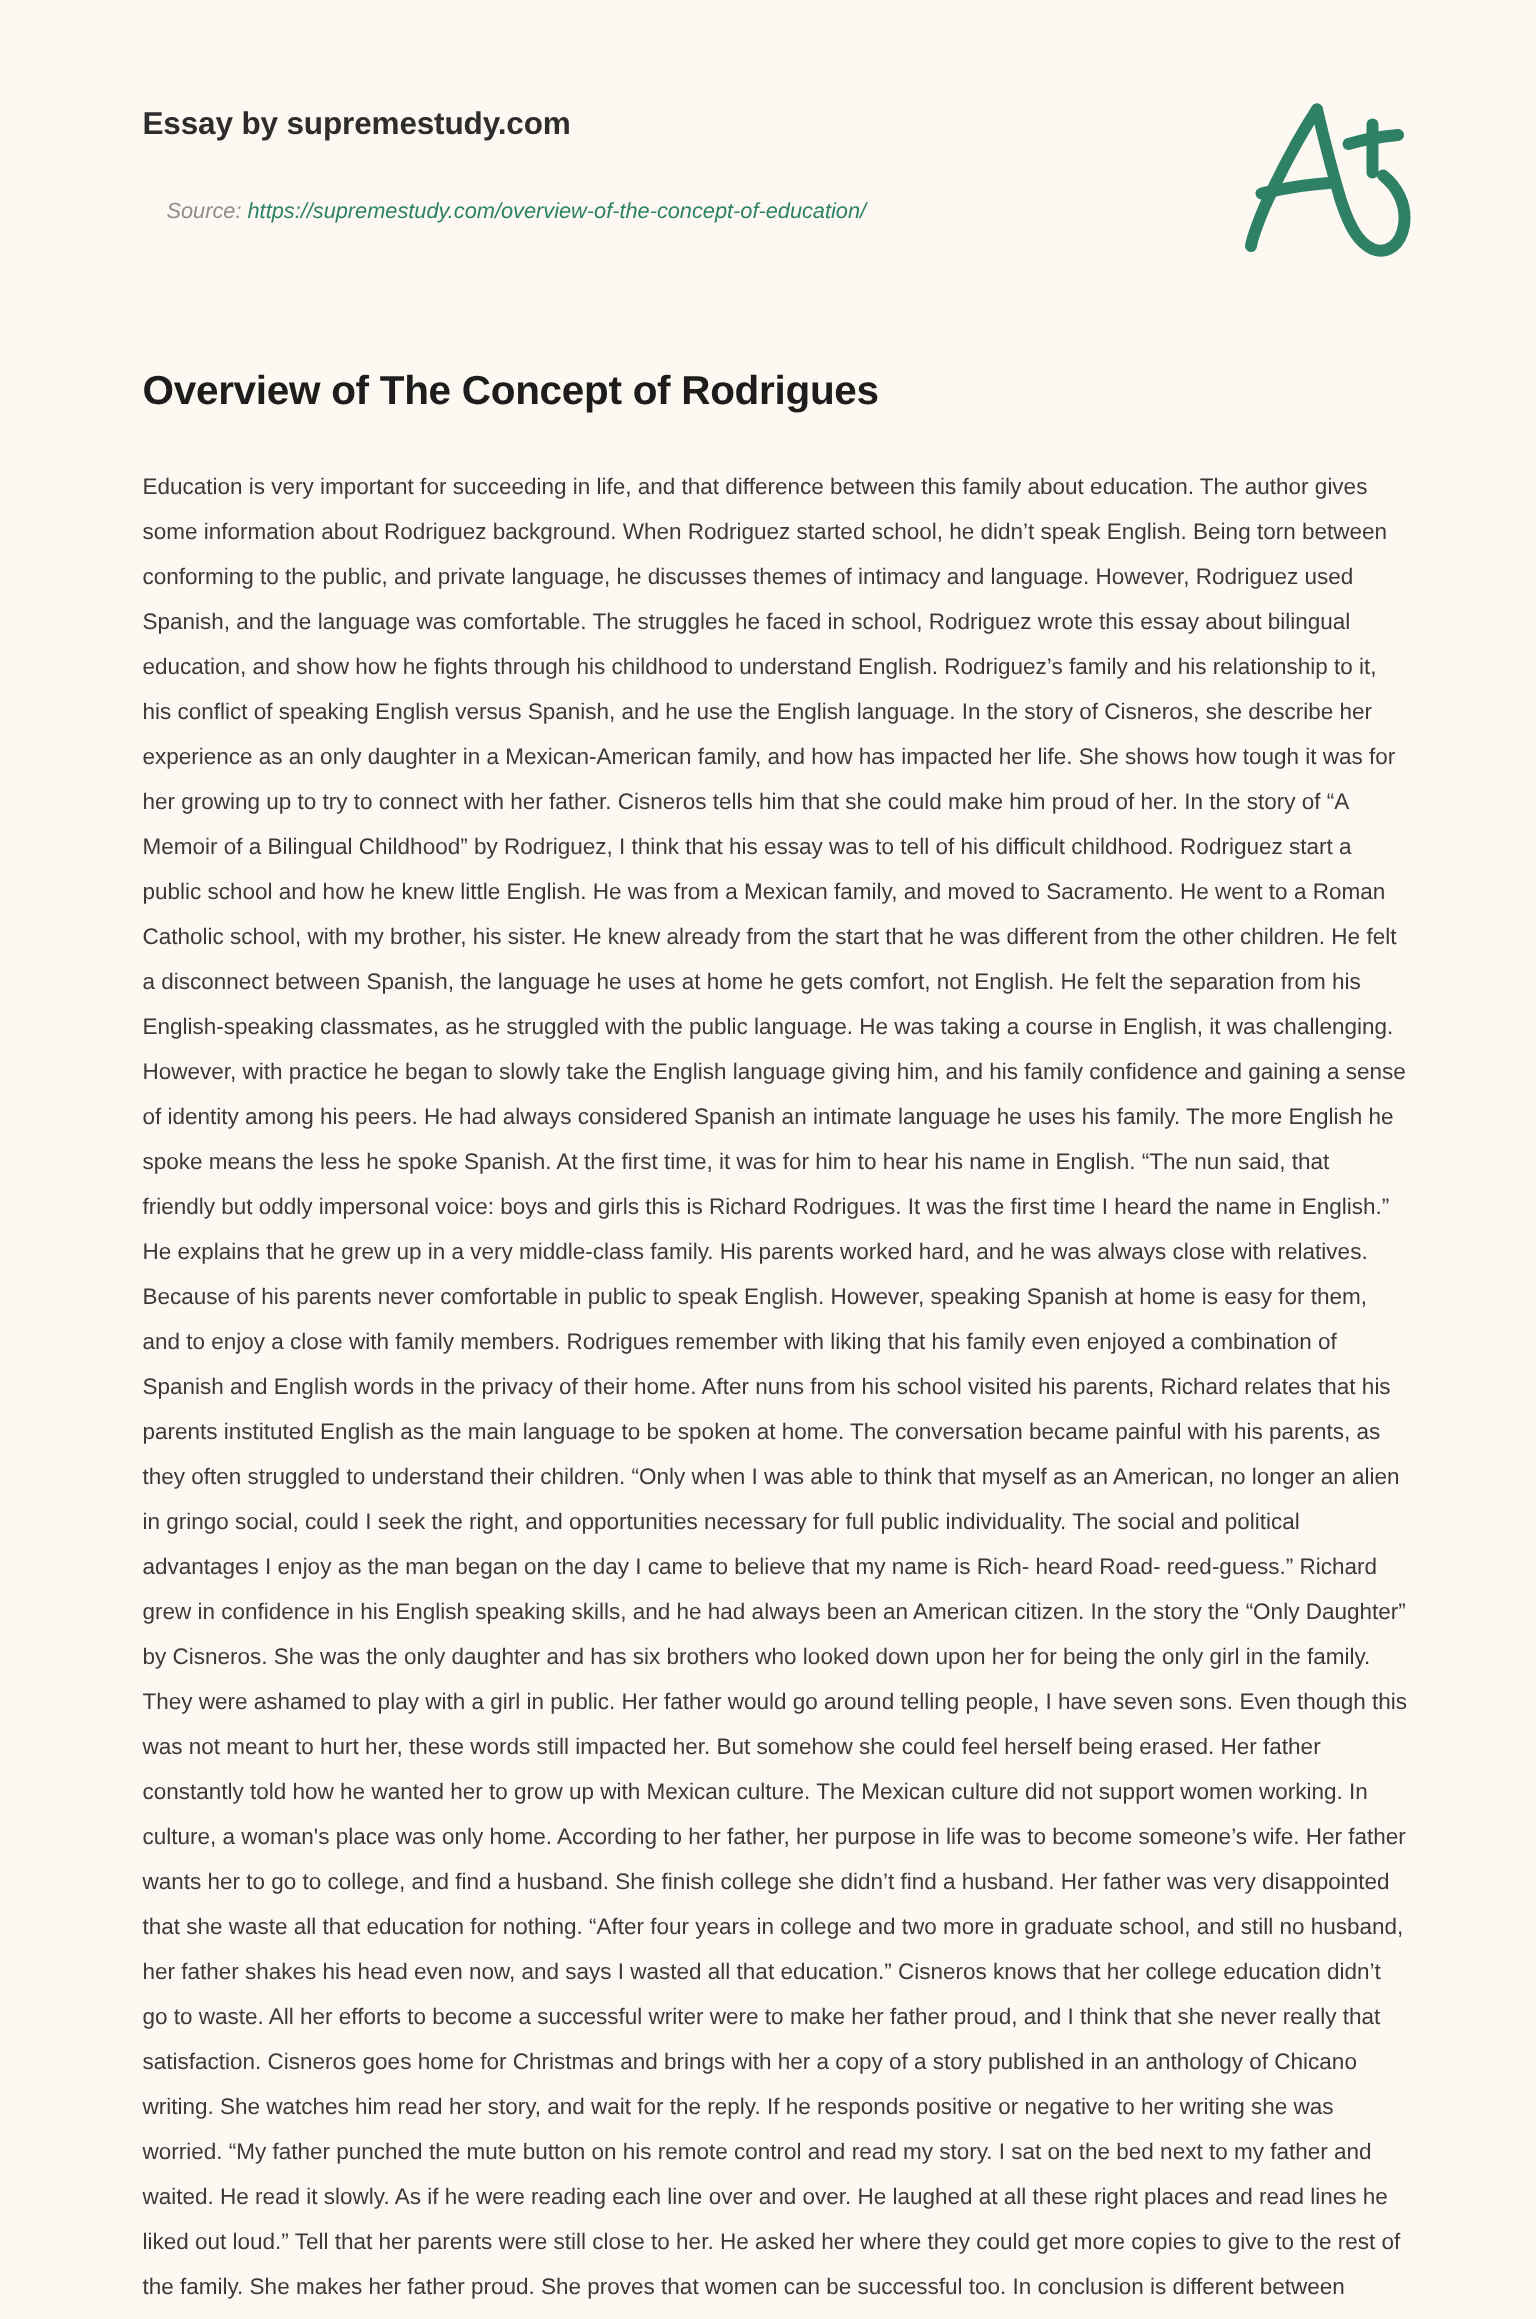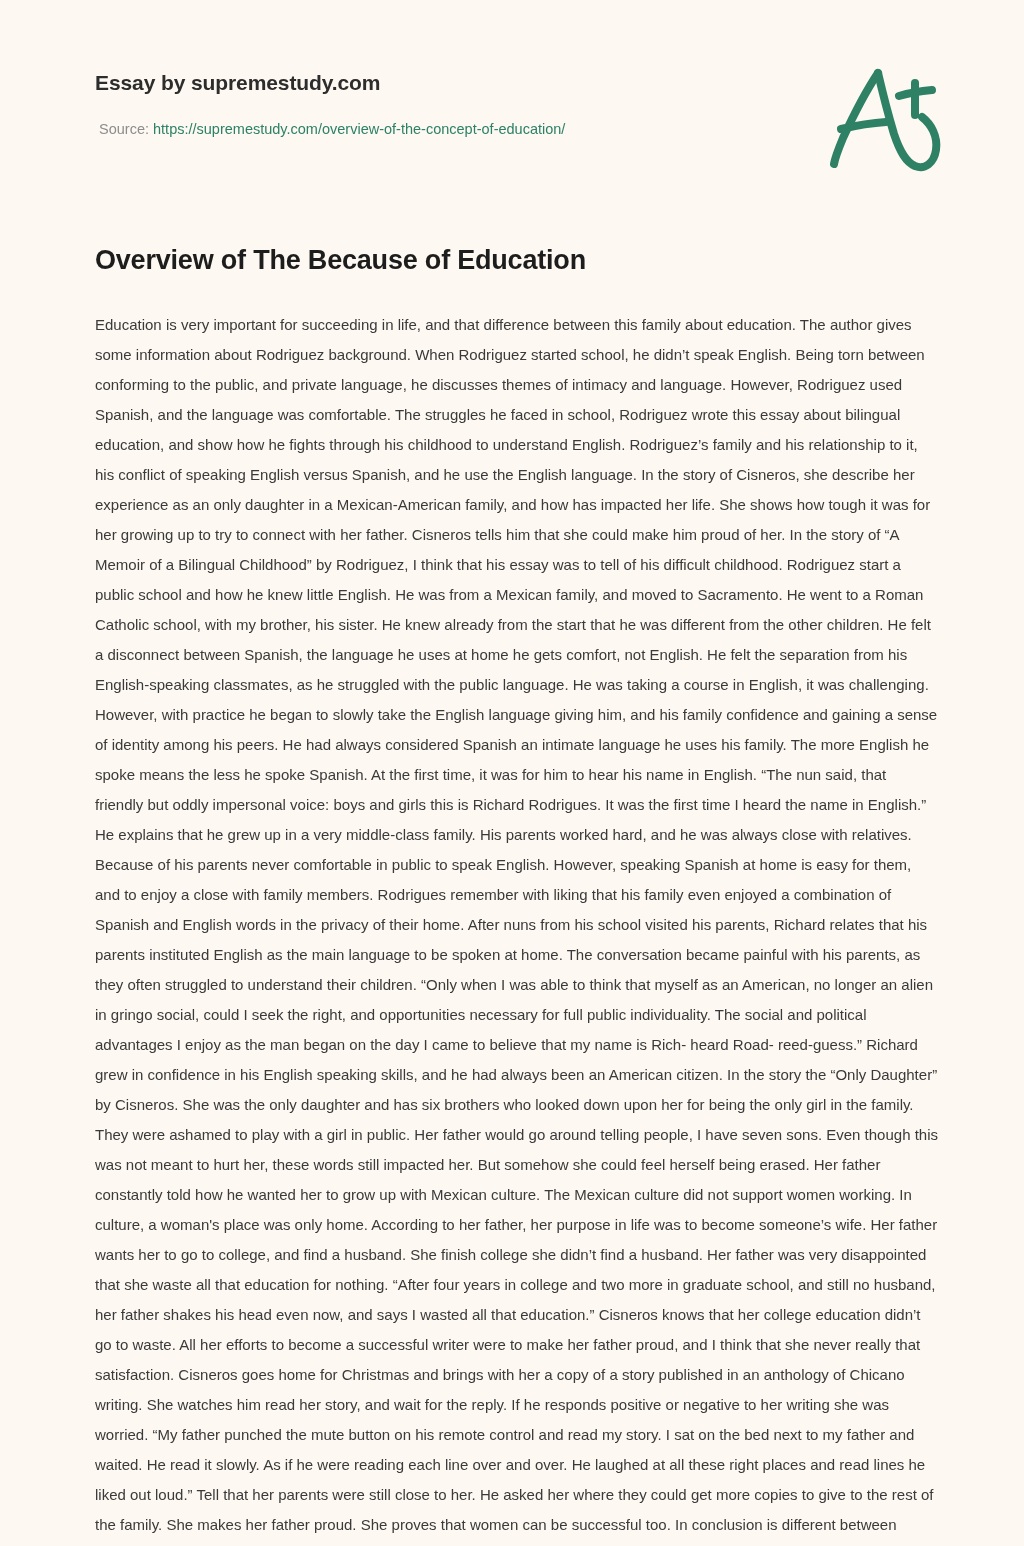--- a/index.html
+++ b/index.html
@@ -37,26 +37,27 @@
     font-size: 21px;
     font-weight: bold;
     color: #2d2d2d;
     letter-spacing: -0.1px;
     line-height: 26px;
     margin: 0;
     padding-top: 8px;
   }
 
   .source-line {
-    margin: 4px;
+    margin: 16px;
     padding-top: 19px;
     font-size: 14.5px;
     line-height: 20px;
     color: #8d8d8d;
     white-space: nowrap;
+    font-style: italic;
   }
   .source-label { color: #8d8d8d; }
   .source-url {
     color: #2c8168;
     text-decoration: none;
   }
 
   
   .logo {
     position: absolute;
@@ -118,19 +119,19 @@
                C109 114 118 107 120 94 C122 80 115 68 106 61" stroke-width="8"></path>
 
       <path d="M25 73 C38 70 54 67 70 66" stroke-width="8"></path>
 
       <path d="M99 27 C99 38 99 49 99 59" stroke-width="8"></path>
 
       <path d="M83 40 C93 37 105 35 116 34" stroke-width="8"></path>
     </g>
   </svg>
 
-  <h1 class="doc-title">Overview of The Because of Education</h1>
+  <h1 class="doc-title">Overview of The Concept of Rodrigues</h1>
 
   <div class="essay-body">
     <p>Education is very important for succeeding in life, and that difference between this family about education. The author gives some information about Rodriguez background. When Rodriguez started school, he didn’t speak English. Being torn between conforming to the public, and private language, he discusses themes of intimacy and language. However, Rodriguez used Spanish, and the language was comfortable. The struggles he faced in school, Rodriguez wrote this essay about bilingual education, and show how he fights through his childhood to understand English. Rodriguez’s family and his relationship to it, his conflict of speaking English versus Spanish, and he use the English language. In the story of Cisneros, she describe her experience as an only daughter in a Mexican-American family, and how has impacted her life. She shows how tough it was for her growing up to try to connect with her father. Cisneros tells him that she could make him proud of her. In the story of “A Memoir of a Bilingual Childhood” by Rodriguez, I think that his essay was to tell of his difficult childhood. Rodriguez start a public school and how he knew little English. He was from a Mexican family, and moved to Sacramento. He went to a Roman Catholic school, with my brother, his sister. He knew already from the start that he was different from the other children. He felt a disconnect between Spanish, the language he uses at home he gets comfort, not English. He felt the separation from his English-speaking classmates, as he struggled with the public language. He was taking a course in English, it was challenging. However, with practice he began to slowly take the English language giving him, and his family confidence and gaining a sense of identity among his peers. He had always considered Spanish an intimate language he uses his family. The more English he spoke means the less he spoke Spanish. At the first time, it was for him to hear his name in English. “The nun said, that friendly but oddly impersonal voice: boys and girls this is Richard Rodrigues. It was the first time I heard the name in English.” He explains that he grew up in a very middle-class family. His parents worked hard, and he was always close with relatives. Because of his parents never comfortable in public to speak English. However, speaking Spanish at home is easy for them, and to enjoy a close with family members. Rodrigues remember with liking that his family even enjoyed a combination of Spanish and English words in the privacy of their home. After nuns from his school visited his parents, Richard relates that his parents instituted English as the main language to be spoken at home. The conversation became painful with his parents, as they often struggled to understand their children. “Only when I was able to think that myself as an American, no longer an alien in gringo social, could I seek the right, and opportunities necessary for full public individuality. The social and political advantages I enjoy as the man began on the day I came to believe that my name is Rich- heard Road- reed-guess.” Richard grew in confidence in his English speaking skills, and he had always been an American citizen. In the story the “Only Daughter” by Cisneros. She was the only daughter and has six brothers who looked down upon her for being the only girl in the family. They were ashamed to play with a girl in public. Her father would go around telling people, I have seven sons. Even though this was not meant to hurt her, these words still impacted her. But somehow she could feel herself being erased. Her father constantly told how he wanted her to grow up with Mexican culture. The Mexican culture did not support women working. In culture, a woman's place was only home. According to her father, her purpose in life was to become someone’s wife. Her father wants her to go to college, and find a husband. She finish college she didn’t find a husband. Her father was very disappointed that she waste all that education for nothing. “After four years in college and two more in graduate school, and still no husband, her father shakes his head even now, and says I wasted all that education.” Cisneros knows that her college education didn’t go to waste. All her efforts to become a successful writer were to make her father proud, and I think that she never really that satisfaction. Cisneros goes home for Christmas and brings with her a copy of a story published in an anthology of Chicano writing. She watches him read her story, and wait for the reply. If he responds positive or negative to her writing she was worried. “My father punched the mute button on his remote control and read my story. I sat on the bed next to my father and waited. He read it slowly. As if he were reading each line over and over. He laughed at all these right places and read lines he liked out loud.” Tell that her parents were still close to her. He asked her where they could get more copies to give to the rest of the family. She makes her father proud. She proves that women can be successful too. In conclusion is different between Rodriguez and Cisneros is that both are talking about education and parent are not support but I really like they never give up. Cisneros clearly explains the importance of education, and her father’s reaction to her story is the best thing that happened to her that year because she wrote the story, and she finally did. After he read her story, he asked her where they could get more copies to give to the rest of the family. In Rodriguez life is made a change from Mexican to American culture. He proposes that they should recognize the value of the difference between personal and public identities. Rodriguez argues that learning both languages and using them rather than avoiding one leads to a better sense of identity.</p>
   </div>
 
 </div>
 
 </body></html>

